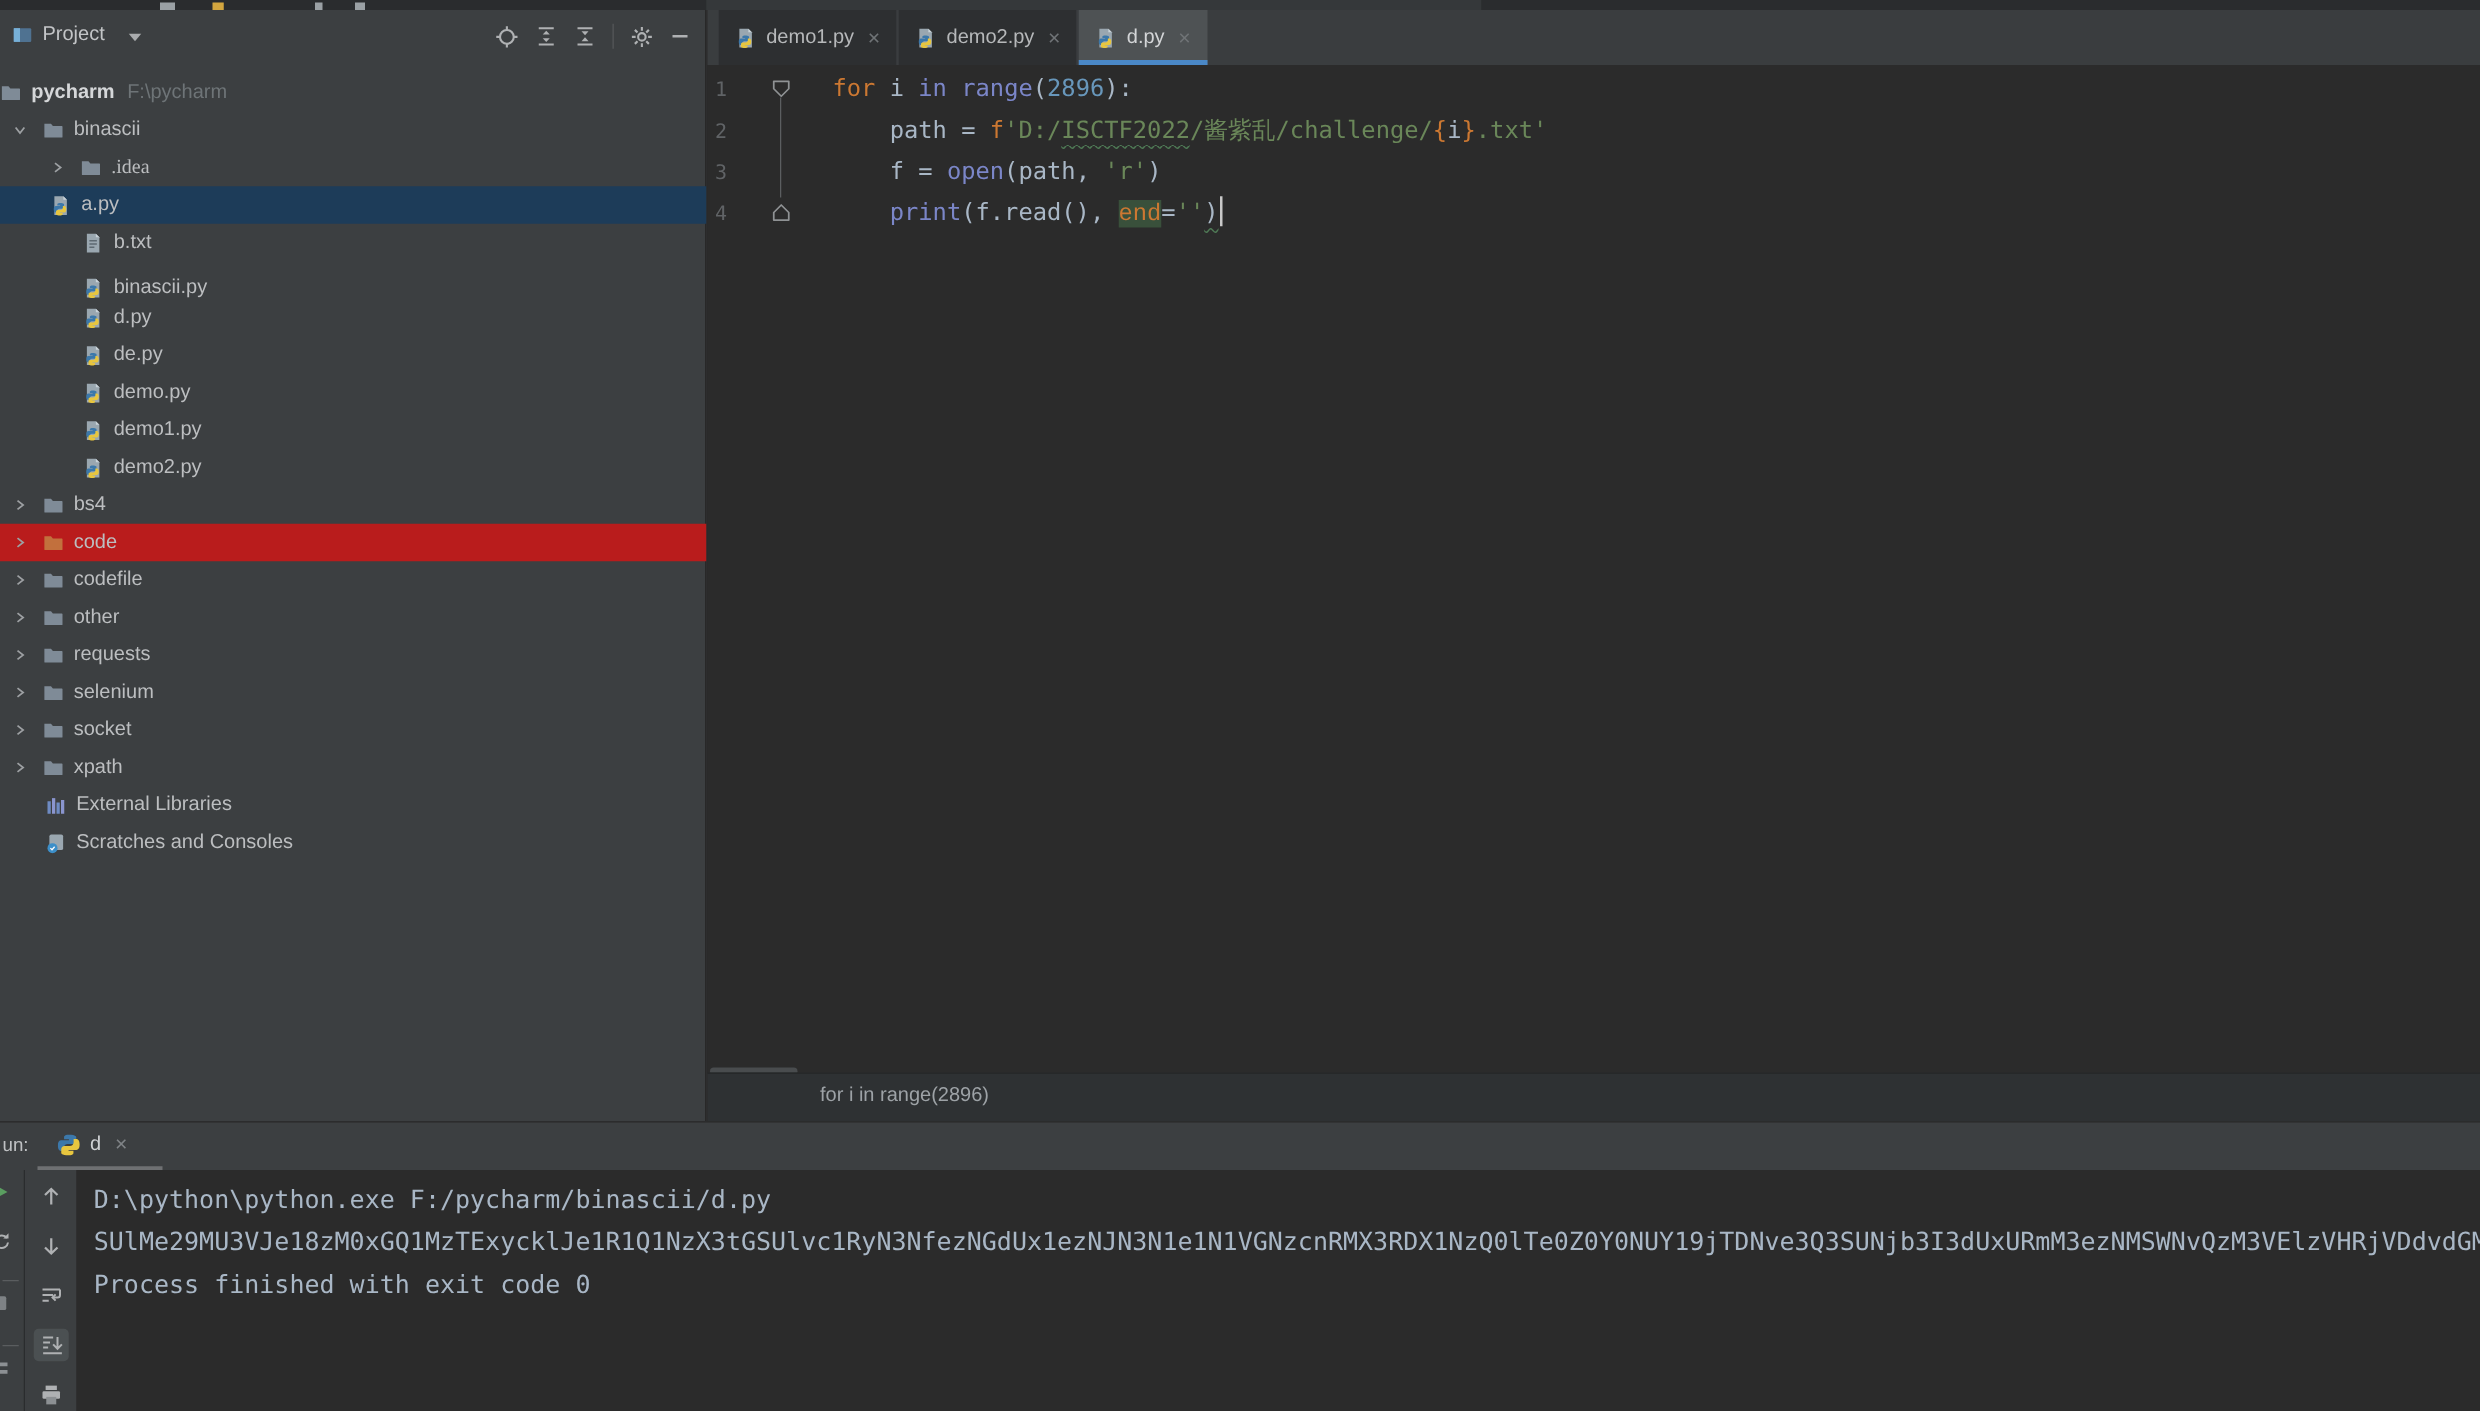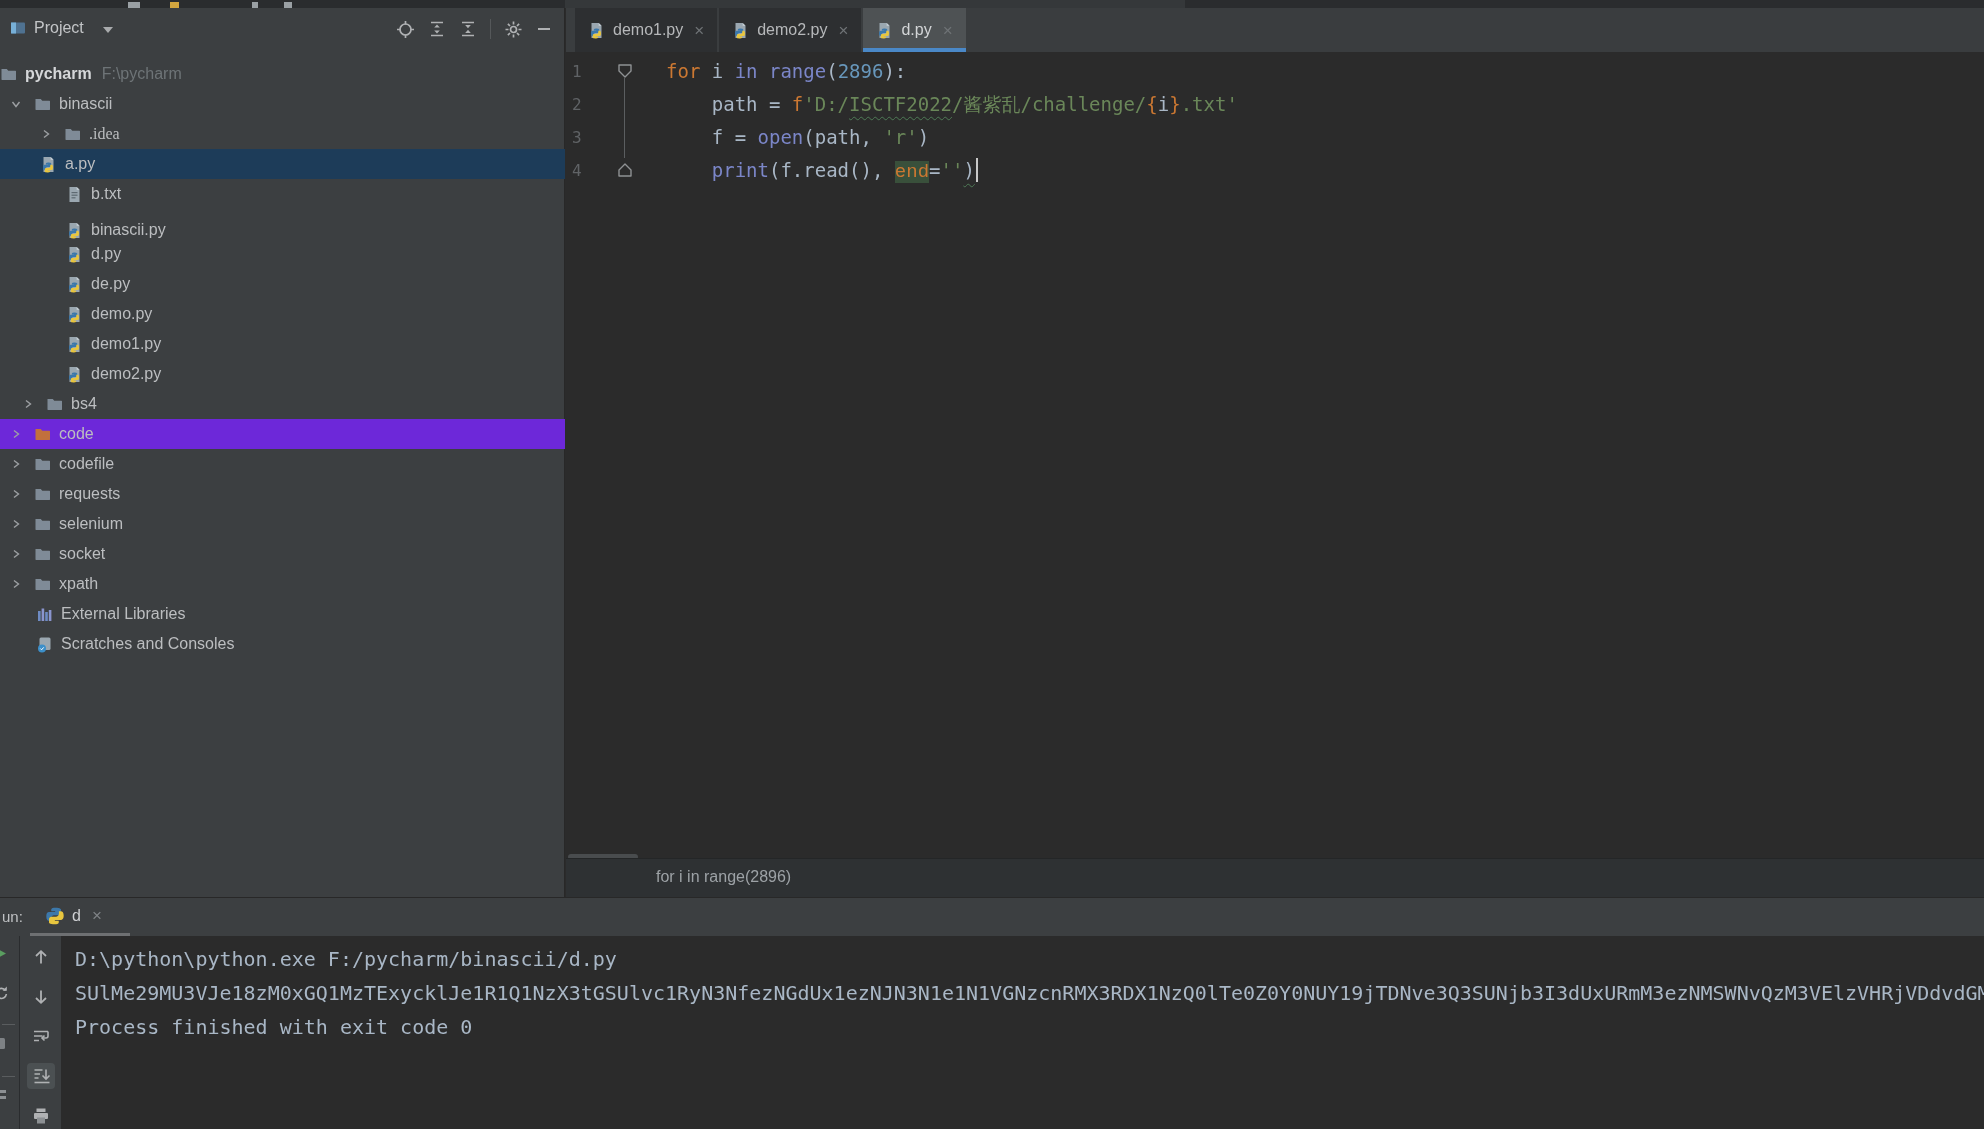--- a/index.html
+++ b/index.html
@@ -17,21 +17,21 @@
   .phead .tw-icon { position:absolute; left:10px; top:12px; }
   .phead .ptitle { position:absolute; left:34px; top:11px; font-size:16px; color:#c3c5c7; }
   .phead .pcaret { position:absolute; left:103px; top:19px; width:0; height:0; border-left:5px solid transparent; border-right:5px solid transparent; border-top:6px solid #a9abad; }
   .phead .hicons { position:absolute; right:12px; top:11px; display:flex; align-items:center; gap:13px; }
   .phead .hicons .divider { width:1px; height:20px; background:#55585a; }
   .icon-btn { display:inline-flex; align-items:center; justify-content:center; cursor:default; }
 
   #tree { position:absolute; left:0; top:51px; width:565px; }
   .trow { position:relative; height:30px; display:flex; align-items:center; font-size:16px; color:#bcbec0; white-space:nowrap; }
   .trow.sel { background:#1d3c59; }
-  .trow.hl { background:#6d28d9; }
+  .trow.hl { background:#b91c1c; }
   .trow .chev { width:12px; height:12px; margin-right:12px; flex:none; display:inline-flex; }
   .trow .ficon { width:17px; height:17px; margin-right:8px; flex:none; display:inline-flex; color:#7f8b97; }
   .trow.orange-folder .ficon { color:#c2703d; }
   .trow .tlabel.bold { font-weight:bold; color:#d5d7d9; }
   .trow .tsub { color:#6e7477; margin-left:10px; }
 
   
   #editor { position:absolute; left:566px; top:8px; right:0; height:889px; background:#2b2b2b; }
   #tab-strip { position:absolute; left:0; top:0; right:0; height:44px; background:#3a3d3f; display:flex; align-items:stretch; padding-left:9px; }
   .tab { display:flex; align-items:center; padding:0 13px; background:#2d2f31; margin-right:2px; font-size:16px; color:#b6b8ba; position:relative; }
@@ -277,21 +277,21 @@
             <path d="M3.5 1h7.2l2.8 2.8V16H3.5z" fill="#9aa7b0"></path>
             <path d="M10.7 1v2.8h2.8z" fill="#c9d2d8"></path>
             <g transform="translate(3,6.4)">
               <path d="M5 0C2.8 0 2.9 1 2.9 1v1h2.2v.4H1.6C.7 2.4 0 3.1 0 5c0 1.9.7 2.6 1.6 2.6h1.1V6.2c0-.9.8-1.7 1.7-1.7h2.4c.8 0 1.4-.6 1.4-1.4V1S8.3 0 5 0z" fill="#3c78aa"></path>
               <path d="M5 10c2.2 0 2.1-1 2.1-1V8H4.9v-.4h3.5c.9 0 1.6-.7 1.6-2.6 0-1.9-.7-2.6-1.6-2.6h-1.1v1.4c0 .9-.8 1.7-1.7 1.7H3.2c-.8 0-1.4.6-1.4 1.4V9s-.1 1 3.2 1z" fill="#e8c63f"></path>
             </g>
           </svg>
         </span>
         <span class="tlabel">demo2.py</span>
       </div>
-      <div class="trow" style="padding-left: 10px; margin-left: 12px;">
+      <div class="trow" style="padding-left: 10px;">
         <span class="chev">
           <svg width="12" height="12" viewBox="0 0 12 12">
             <path d="M4 2.5l4.5 3.5L4 9.5" fill="none" stroke="#9da0a3" stroke-width="1.4"></path>
           </svg>
         </span>
         <span class="ficon">
           <svg width="17" height="17" viewBox="0 0 17 17">
             <path d="M1.5 3h5.3l1.5 1.8h7.2c.3 0 .5.2.5.5v8.2c0 .3-.2.5-.5.5H2c-.3 0-.5-.2-.5-.5z" fill="currentColor"></path>
           </svg>
         </span>
@@ -315,20 +315,33 @@
           <svg width="12" height="12" viewBox="0 0 12 12">
             <path d="M4 2.5l4.5 3.5L4 9.5" fill="none" stroke="#9da0a3" stroke-width="1.4"></path>
           </svg>
         </span>
         <span class="ficon">
           <svg width="17" height="17" viewBox="0 0 17 17">
             <path d="M1.5 3h5.3l1.5 1.8h7.2c.3 0 .5.2.5.5v8.2c0 .3-.2.5-.5.5H2c-.3 0-.5-.2-.5-.5z" fill="currentColor"></path>
           </svg>
         </span>
         <span class="tlabel">codefile</span>
+      </div>
+      <div class="trow" style="padding-left: 10px;">
+        <span class="chev">
+          <svg width="12" height="12" viewBox="0 0 12 12">
+            <path d="M4 2.5l4.5 3.5L4 9.5" fill="none" stroke="#9da0a3" stroke-width="1.4"></path>
+          </svg>
+        </span>
+        <span class="ficon">
+          <svg width="17" height="17" viewBox="0 0 17 17">
+            <path d="M1.5 3h5.3l1.5 1.8h7.2c.3 0 .5.2.5.5v8.2c0 .3-.2.5-.5.5H2c-.3 0-.5-.2-.5-.5z" fill="currentColor"></path>
+          </svg>
+        </span>
+        <span class="tlabel">other</span>
       </div>
       <div class="trow" style="padding-left: 10px;">
         <span class="chev">
           <svg width="12" height="12" viewBox="0 0 12 12">
             <path d="M4 2.5l4.5 3.5L4 9.5" fill="none" stroke="#9da0a3" stroke-width="1.4"></path>
           </svg>
         </span>
         <span class="ficon">
           <svg width="17" height="17" viewBox="0 0 17 17">
             <path d="M1.5 3h5.3l1.5 1.8h7.2c.3 0 .5.2.5.5v8.2c0 .3-.2.5-.5.5H2c-.3 0-.5-.2-.5-.5z" fill="currentColor"></path>

